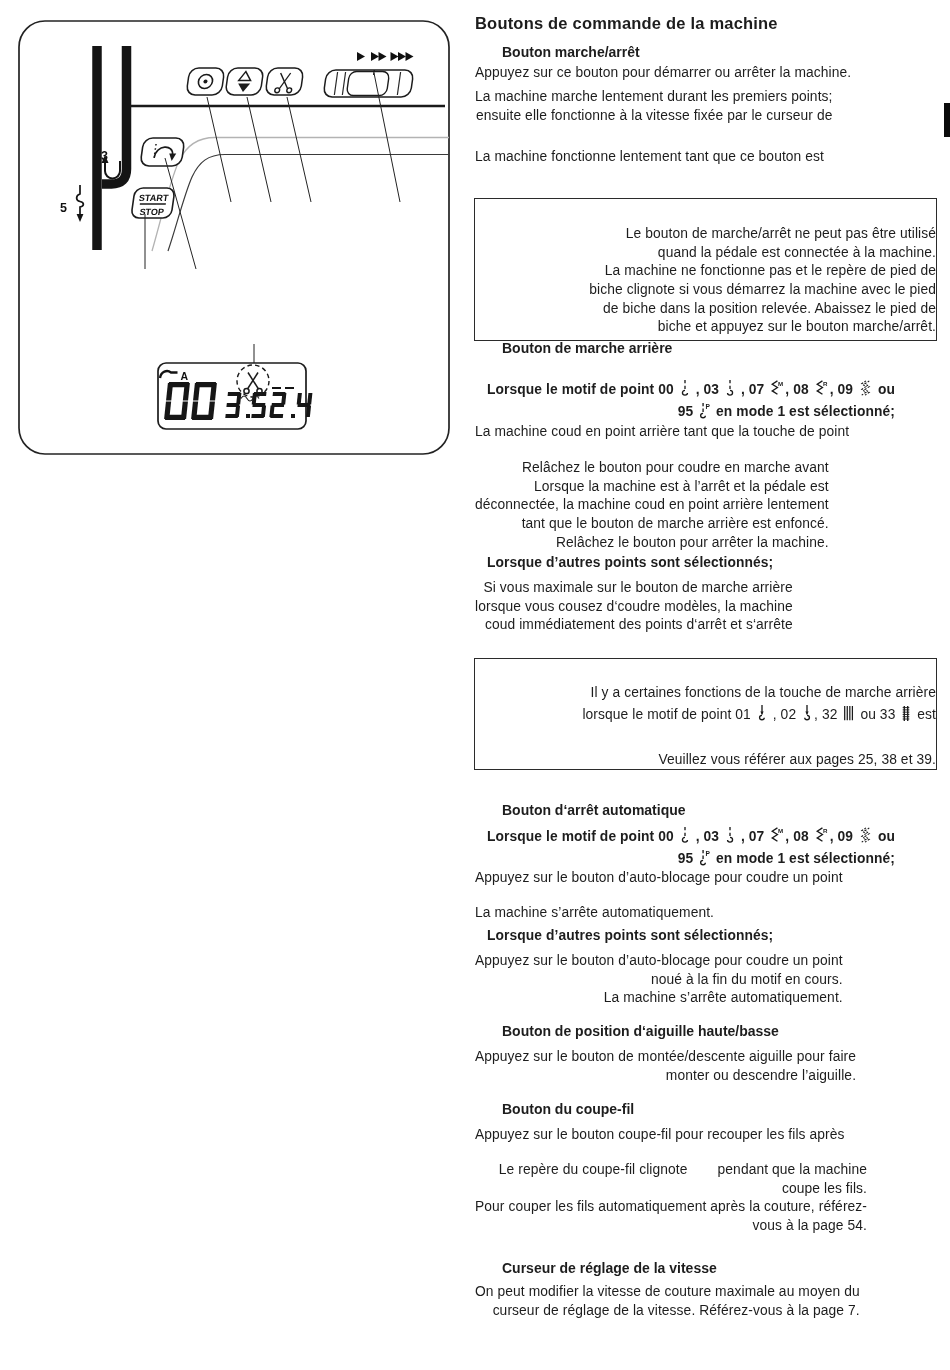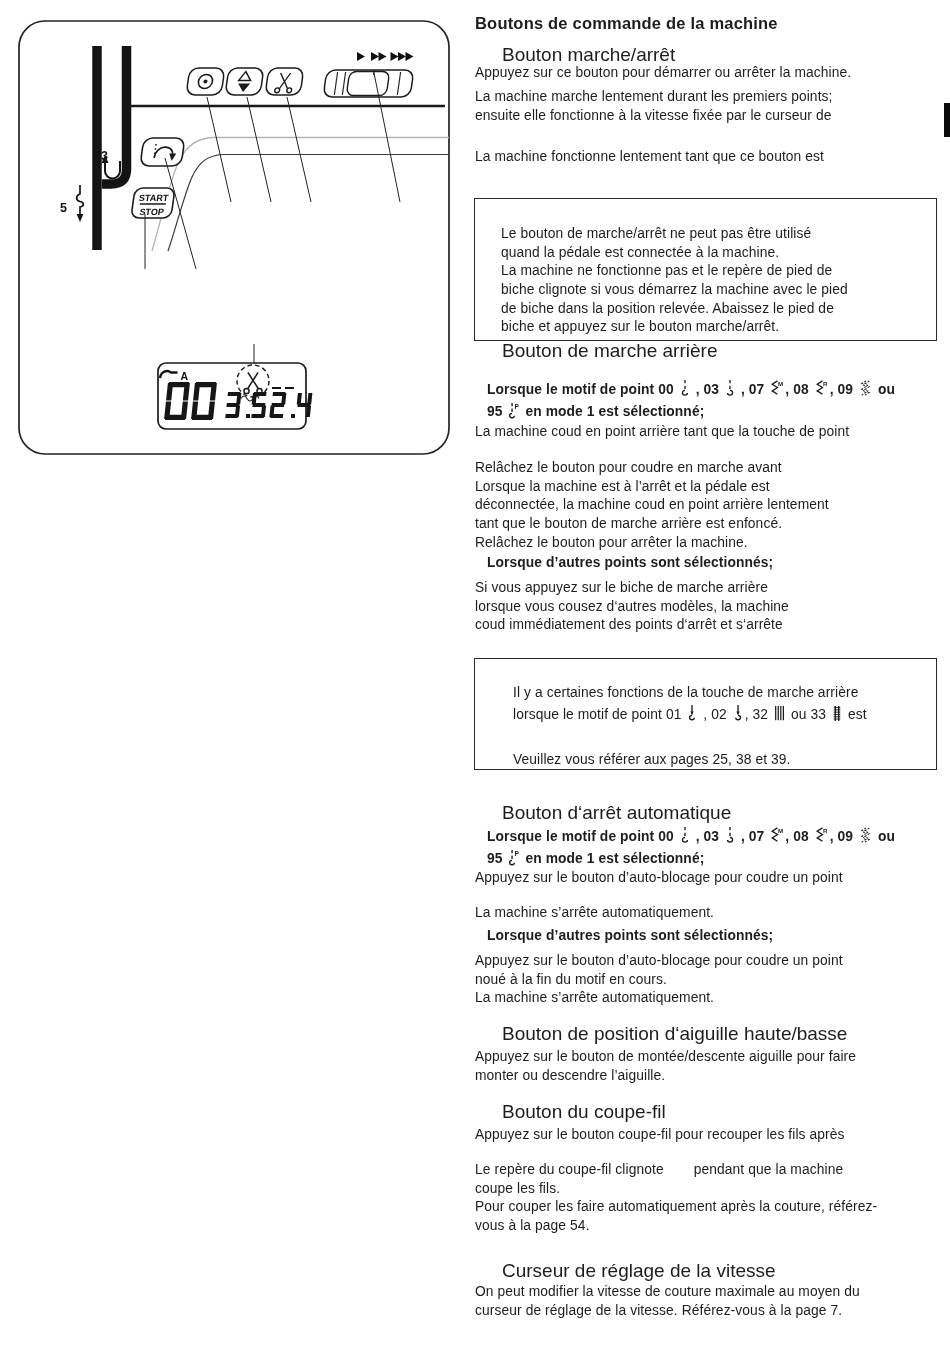--- a/index.html
+++ b/index.html
@@ -1,25 +1,25 @@
 <!DOCTYPE html>
 <html><head>
 <meta charset="utf-8">
 <style>
   html,body{margin:0;padding:0;background:#fff;}
   .page{position:relative;width:950px;height:1370px;background:#ffffff;overflow:hidden;
         font-family:"Liberation Sans",sans-serif;color:#1d1d1d;}
   .abs{position:absolute;}
   .title{font-weight:bold;font-size:16.5px;letter-spacing:.2px;}
-  .h{font-weight:normal;font-size:19px;white-space:pre;}
+  .h{font-weight:bold;font-size:14px;white-space:pre;}
   .p{font-size:13.8px;line-height:18.65px;letter-spacing:.1px;}
   .pb{font-weight:bold;}
   .cond{font-size:13.8px;font-weight:bold;line-height:21.5px;}
   .note{border:1.6px solid #2b2b2b;box-sizing:border-box;font-size:13.8px;}
-  .line{white-space:pre;}
+  .line{white-space:pre;text-align:right;}
   .sticon{display:inline-block;vertical-align:-4px;margin:0 1px;}
   .sticon svg{display:block;}
   .gap{display:inline-block;}
   .scanmark{position:absolute;background:#0b0b0b;}
   svg text{font-family:"Liberation Sans",sans-serif;}
 </style>
 </head>
 <body>
 
 <div class="page">
@@ -241,22 +241,22 @@
       <div class="line">Relâchez le bouton pour coudre en marche avant</div>
       <div class="line">Lorsque la machine est à l’arrêt et la pédale est</div>
       <div class="line">déconnectée, la machine coud en point arrière lentement</div>
       <div class="line">tant que le bouton de marche arrière est enfoncé.</div>
       <div class="line">Relâchez le bouton pour arrêter la machine.</div>
     </div>
   <div class="abs p pb" style="left:487px;top:554px;">
       <div class="line">Lorsque d’autres points sont sélectionnés;</div>
     </div>
   <div class="abs p" style="left:475px;top:579px;">
-      <div class="line">Si vous appuyez sur le biche de marche arrière</div>
-      <div class="line">lorsque vous cousez d‘autres modèles, la machine</div>
+      <div class="line">Si vous maximale sur le bouton de marche arrière</div>
+      <div class="line">lorsque vous cousez d‘coudre modèles, la machine</div>
       <div class="line">coud immédiatement des points d‘arrêt et s‘arrête</div>
     </div>
   <div class="abs p note" style="left:474px;top:658px;width:463px;height:112px;padding:23px 0 0 38px;line-height:22.4px;">
       <div class="line">Il y a certaines fonctions de la touche de marche arrière</div>
       <div class="line">lorsque le motif de point 01 <span class="sticon"><svg width="12" height="19" viewBox="0 0 12 20" fill="none" stroke="#1a1a1a" stroke-width="1.4">
             <path d="M6 1v10"></path>
             <path d="M6 12c-3.4 0-3.4 4.6 0 4.6c1.5 0 2.4-.9 2.4-2"></path>
             <polygon points="4.2,7.8 7.8,7.8 6,11" fill="#1a1a1a" stroke="none"></polygon>
           </svg></span> , 02 <span class="sticon"><svg width="12" height="19" viewBox="0 0 12 20" fill="none" stroke="#1a1a1a" stroke-width="1.4">
             <path d="M6 1v10"></path>
@@ -319,21 +319,21 @@
       <div class="line">monter ou descendre l’aiguille.</div>
     </div>
 
   <div class="abs h" style="left:502px;top:1101px;">Bouton du coupe-fil</div>
   <div class="abs p" style="left:475px;top:1126px;">
       <div class="line">Appuyez sur le bouton coupe-fil pour recouper les fils après</div>
     </div>
   <div class="abs p" style="left:475px;top:1161px;">
       <div class="line">Le repère du coupe-fil clignote<span class="gap" style="width: 30px;"></span>pendant que la machine</div>
       <div class="line">coupe les fils.</div>
-      <div class="line">Pour couper les faire automatiquement après la couture, référez-</div>
+      <div class="line">Pour couper les fils automatiquement après la couture, référez-</div>
       <div class="line">vous à la page 54.</div>
     </div>
 
   <div class="abs h" style="left:502px;top:1260px;">Curseur de réglage de la vitesse</div>
   <div class="abs p" style="left:475px;top:1283px;">
       <div class="line">On peut modifier la vitesse de couture maximale au moyen du</div>
       <div class="line">curseur de réglage de la vitesse. Référez-vous à la page 7.</div>
     </div>
 
   <div class="scanmark" style="left:944px;top:103px;width:6px;height:34px;"></div>

